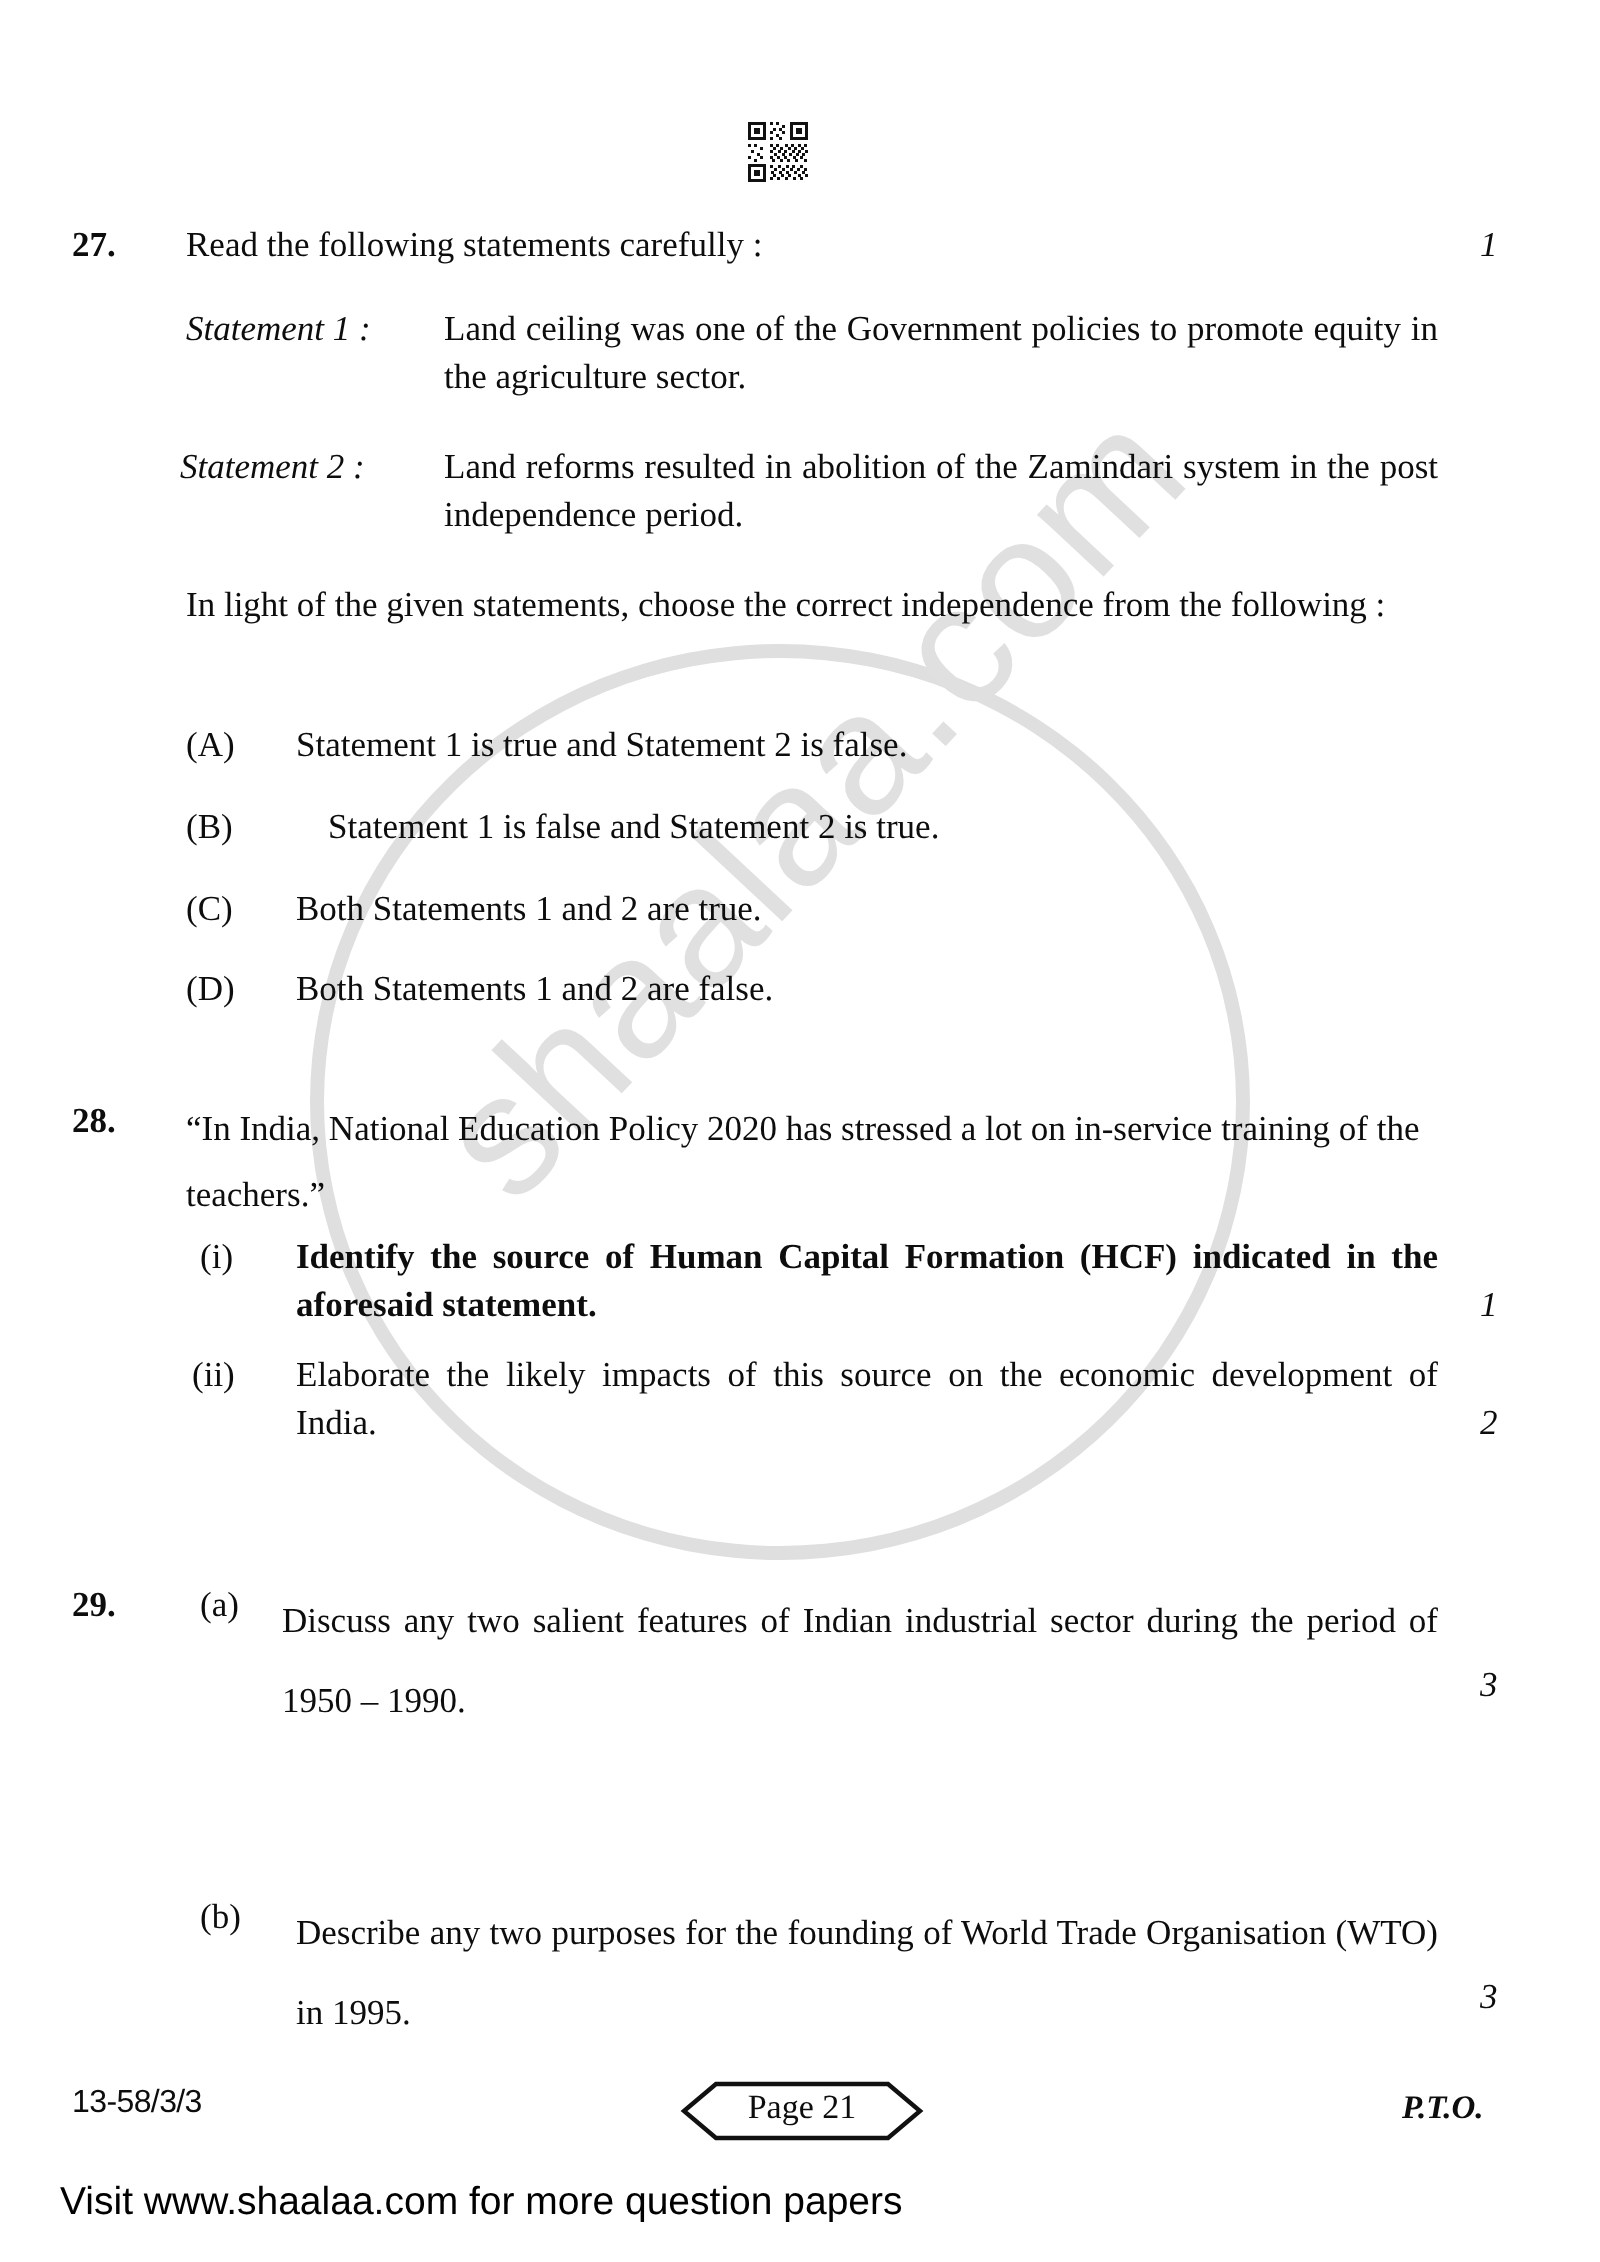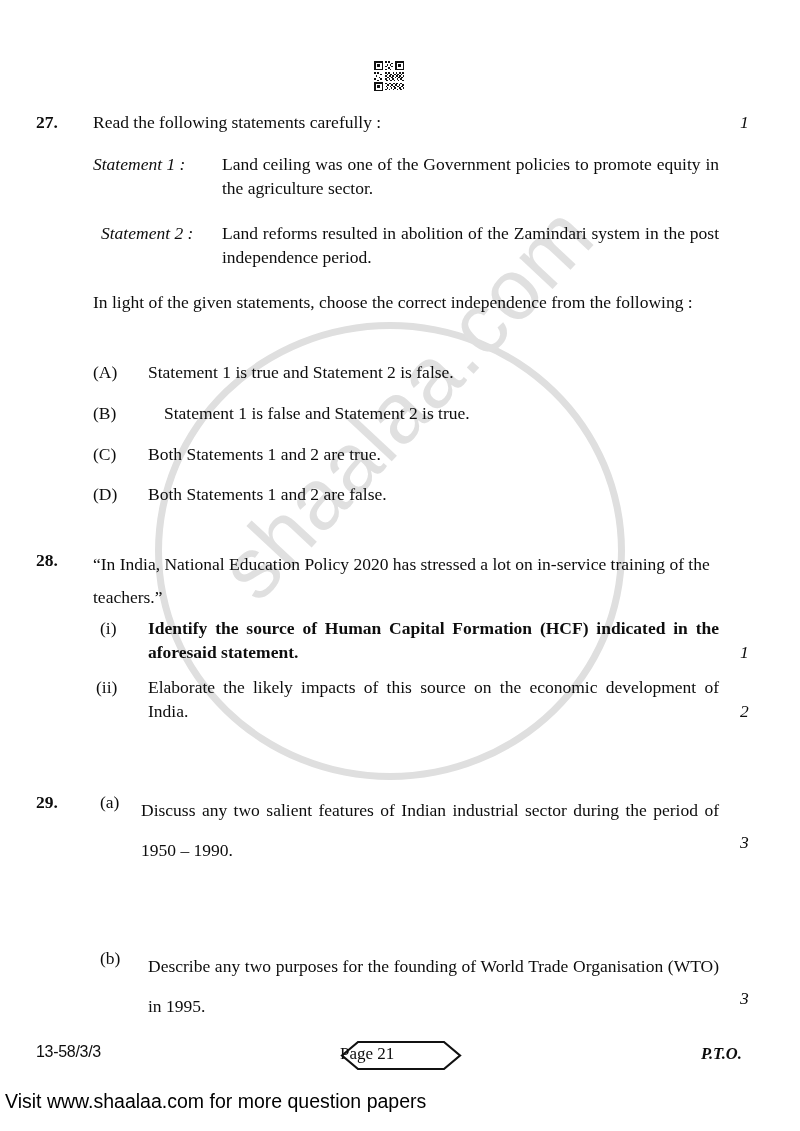--- a/index.html
+++ b/index.html
@@ -141,26 +141,26 @@
     left: 340px;
     top: 1040px;
     width: 122px;
     height: 31px;
   }
   .page-badge svg { position: absolute; left: 0; top: 0; }
   .page-badge .pg-label {
     position: absolute;
     left: 0; top: 4px;
     width: 122px;
-    text-align: left;
+    text-align: center;
     font-size: 17px;
   }
   .visit-line {
     position: absolute;
-    left: 5px;
+    left: 30px;
     top: 1090px;
     font-family: "Liberation Sans", "DejaVu Sans", sans-serif;
     font-size: 19.5px;
     color: #000;
   }
 </style>
 </head>
 <body>
 
 <div id="watermark">
@@ -267,21 +267,21 @@
     <div class="body" style="left:93px; width:600px;">Read the following statements carefully :</div>
     <div class="marks" style="top:0;">1</div>
   </div>
 
   <div class="q-row" style="top:152px;">
     <div class="sublabel ital" style="left:93px;">Statement 1 :</div>
     <div class="body just" style="left:222px; width:497px;">Land ceiling was one of the Government policies to promote equity in the agriculture sector.</div>
   </div>
 
   <div class="q-row" style="top:221px;">
-    <div class="sublabel ital" style="left:101px;font-style:italic;">Statement 2 :</div>
+    <div class="sublabel ital" style="left:90px;font-style:italic;">Statement 2 :</div>
     <div class="body just" style="left:222px; width:497px;">Land reforms resulted in abolition of the Zamindari system in the post independence period.</div>
   </div>
 
   <div class="q-row" style="top:290px;">
     <div class="body just" style="left:93px; width:626px;">In light of the given statements, choose the correct independence from the following :</div>
   </div>
 
   <div class="q-row" style="top:360px;">
     <div class="sublabel" style="left:93px;">(A)</div>
     <div class="body" style="left:148px; width:560px;">Statement 1 is true and Statement 2 is false.</div>

